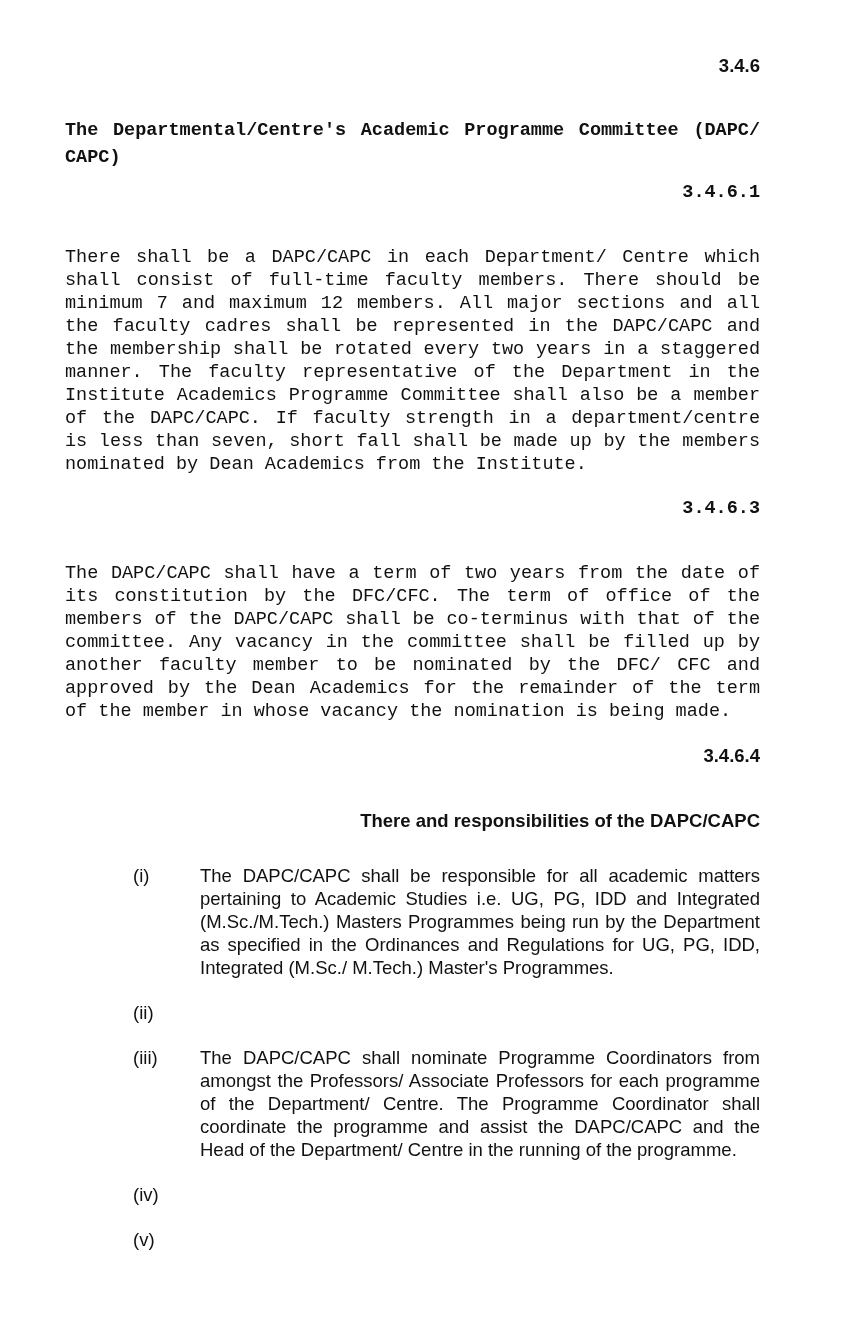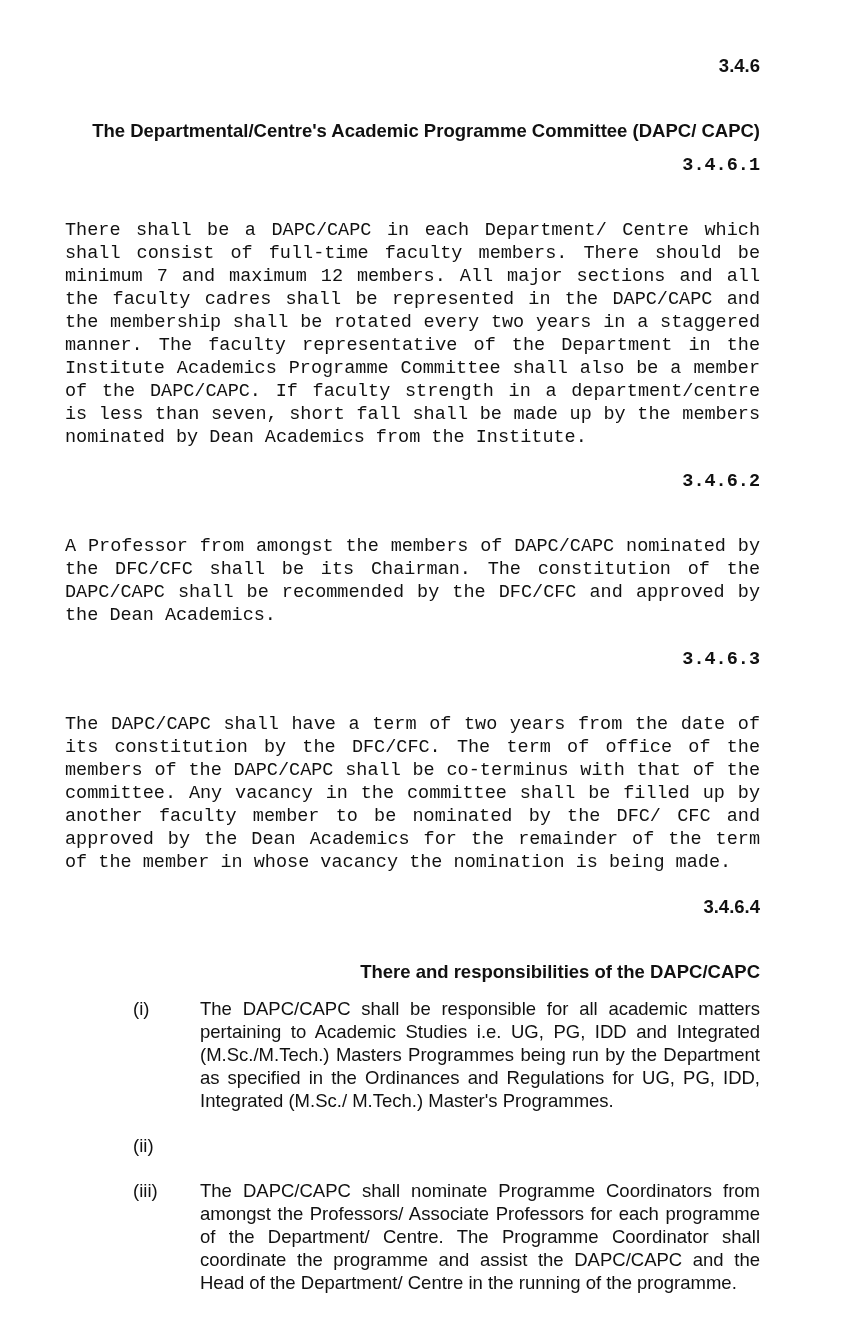--- a/index.html
+++ b/index.html
@@ -22,23 +22,23 @@
   }
   .row { display: flex; align-items: flex-end; flex-direction: column; }
   .num {
     flex: 0 0 65px;
     font-weight: bold;
     white-space: nowrap;
   }
   .body { flex: 1; text-align: justify; }
   .bold { font-weight: bold; }
   .heading-row { line-height: 27px; margin-bottom: 10px; }
-  .heading-row .body { text-align: justify; }
+  .heading-row .body { text-align: justify; font-family: Liberation Mono, monospace; }
   .para { margin-bottom: 21px; font-family: Liberation Mono, monospace; }
-  .subheading-row { margin-bottom: 14px; }
+  .subheading-row { margin-bottom: 32px; }
   .duties-list { margin-left: 68px; }
   .list-item { display: flex; align-items: flex-start; margin-bottom: 22px; }
   .marker { flex: 0 0 67px; white-space: nowrap; }
   .item-body { flex: 1; text-align: justify; }
   .artifact {
     position: absolute;
     background: #c4c4c4;
     opacity: 0.7;
     border-radius: 1px;
   }
@@ -56,24 +56,20 @@
   <section class="row heading-row">
     <span class="num">3.4.6</span>
     <div class="body bold">The Departmental/Centre's Academic Programme Committee (DAPC/ CAPC)</div>
   </section>
 
   <section class="row para">
     <span class="num">3.4.6.1</span>
     <div class="body">There shall be a DAPC/CAPC in each Department/ Centre which shall consist of full-time faculty members. There should be minimum 7 and maximum 12 members. All major sections and all the faculty cadres shall be represented in the DAPC/CAPC and the membership shall be rotated every two years in a staggered manner.  The faculty representative of the Department in the Institute Academics Programme Committee shall also be a member of the DAPC/CAPC. If faculty strength in a department/centre is less than seven, short fall shall be made up by the members nominated by Dean Academics from the Institute.</div>
   </section>
 
-  <section class="row para">
-    <span class="num">3.4.6.2</span>
-    <div class="body">A Professor from amongst the members of DAPC/CAPC nominated by the DFC/CFC shall be its Chairman. The constitution of the DAPC/CAPC shall be recommended by the DFC/CFC and approved by the Dean Academics.</div>
-  </section>
 
   <section class="row para">
     <span class="num">3.4.6.3</span>
     <div class="body">The DAPC/CAPC shall have a term of two years from the date of its constitution by the DFC/CFC. The term of office of the members of the DAPC/CAPC shall be co-terminus with that of the committee. Any vacancy in the committee shall be filled up by another faculty member to be nominated by the DFC/ CFC and approved by the Dean Academics for the remainder of the term of the member in whose vacancy the nomination is being made.</div>
   </section>
 
   <section class="row subheading-row">
     <span class="num">3.4.6.4</span>
     <div class="body bold">There and responsibilities of the DAPC/CAPC</div>
   </section>

